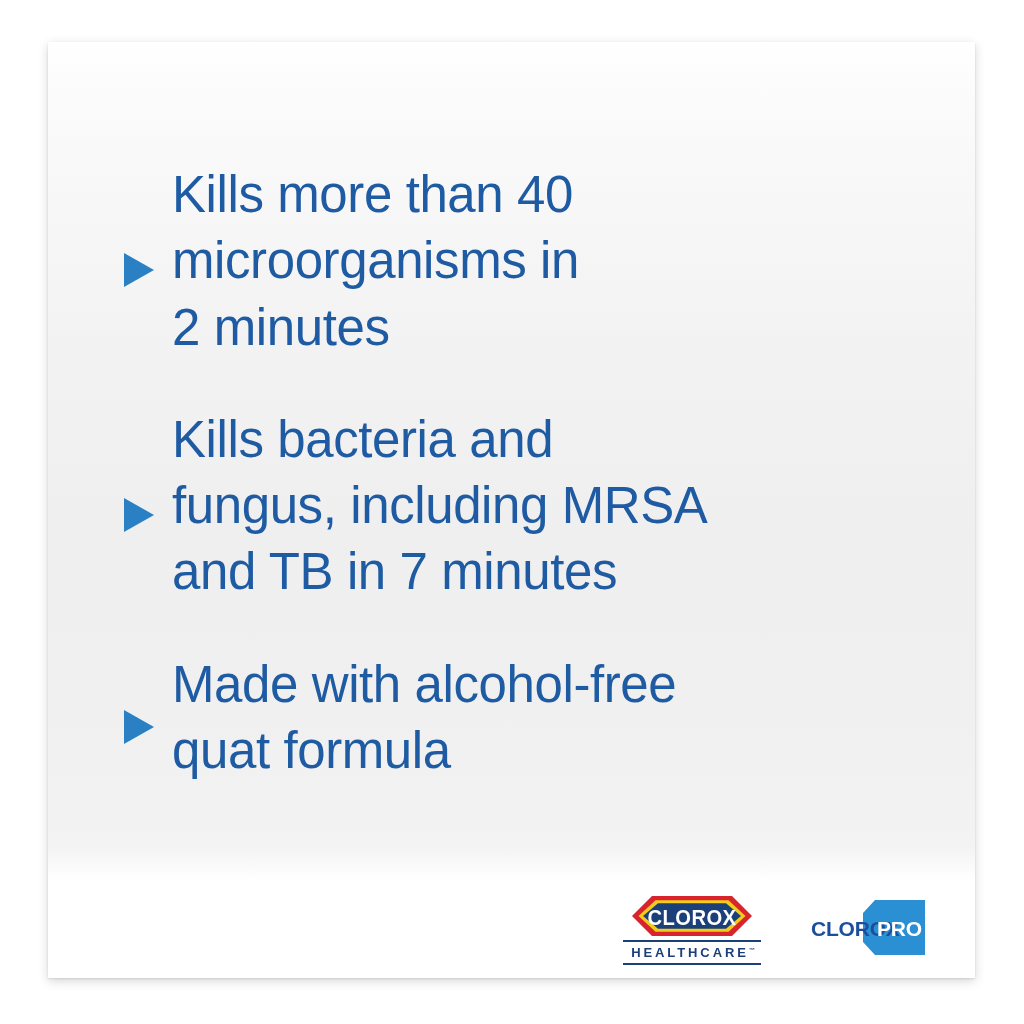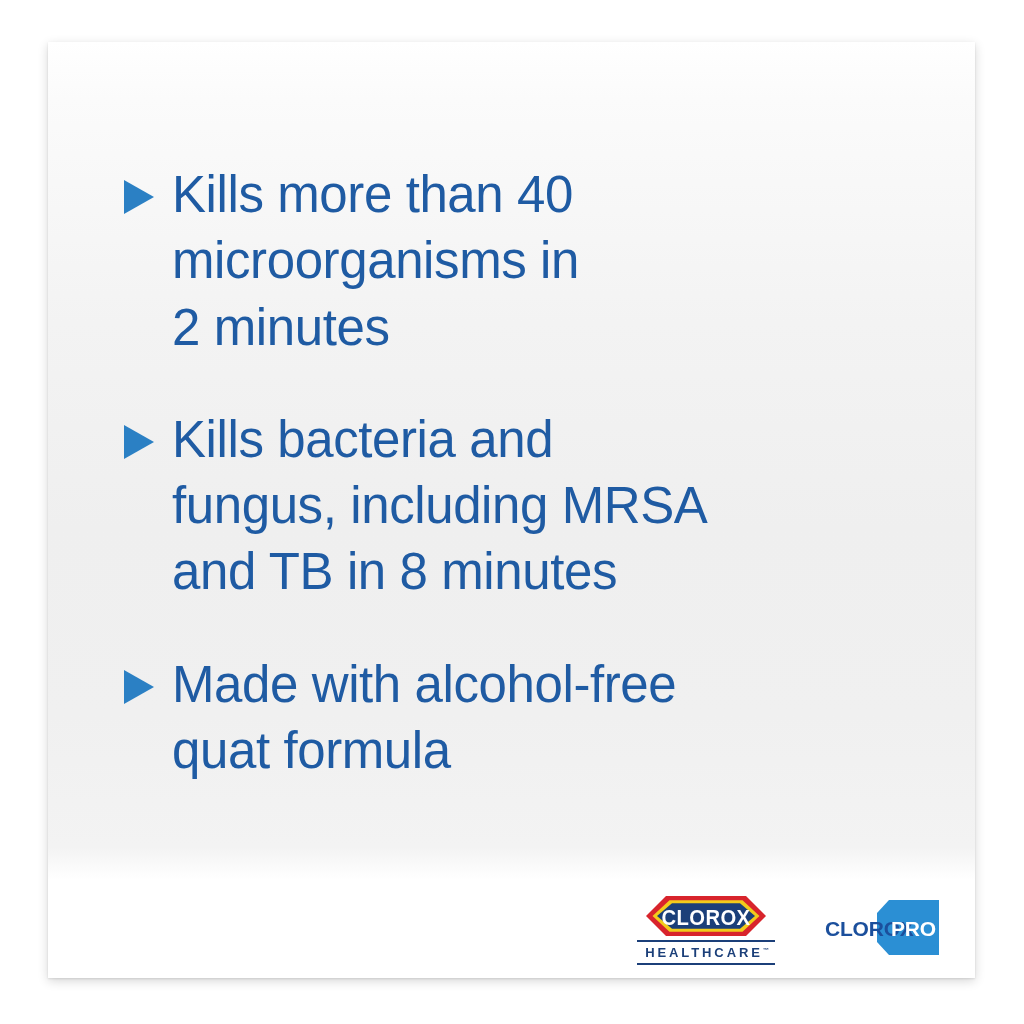--- a/index.html
+++ b/index.html
@@ -60,21 +60,21 @@
   
   #bullets {
     position: absolute;
     left: 76px;
     top: 120px;
     width: 820px;
   }
 
   .bullet-row {
     display: flex;
-    align-items: flex-start;
+    align-items: center;
     margin-bottom: 46px;
   }
   .bullet-row:last-child { margin-bottom: 16px; }
 
   .bullet-marker {
     flex: 0 0 auto;
     width: 30px;
     height: 34px;
     margin-top: 18px;
     margin-right: 18px;
@@ -97,21 +97,21 @@
   #footer {
     position: absolute;
     left: 0;
     bottom: 0;
     width: 100%;
     height: 98px;
     background: #ffffff;
     display: flex;
     align-items: center;
     justify-content: flex-end;
-    padding-right: 30px;
+    padding-right: 44px;
     box-sizing: border-box;
   }
 
   
   #clorox-healthcare-logo {
     display: flex;
     flex-direction: column;
     align-items: center;
     margin-right: 46px;
   }
@@ -178,21 +178,21 @@
       </div>
 
       <div class="bullet-row">
         <span class="bullet-marker">
           <svg width="30" height="34" viewBox="0 0 30 34" aria-hidden="true">
             <polygon points="0,0 30,17 0,34" fill="#2b80c4"></polygon>
           </svg>
         </span>
         <span class="bullet-text">Kills bacteria and
 fungus, including MRSA
-and TB in 8 minutes</span>
+and TB in 7 minutes</span>
       </div>
 
       <div class="bullet-row">
         <span class="bullet-marker">
           <svg width="30" height="34" viewBox="0 0 30 34" aria-hidden="true">
             <polygon points="0,0 30,17 0,34" fill="#2b80c4"></polygon>
           </svg>
         </span>
         <span class="bullet-text">Made with alcohol-free
 quat formula</span>

